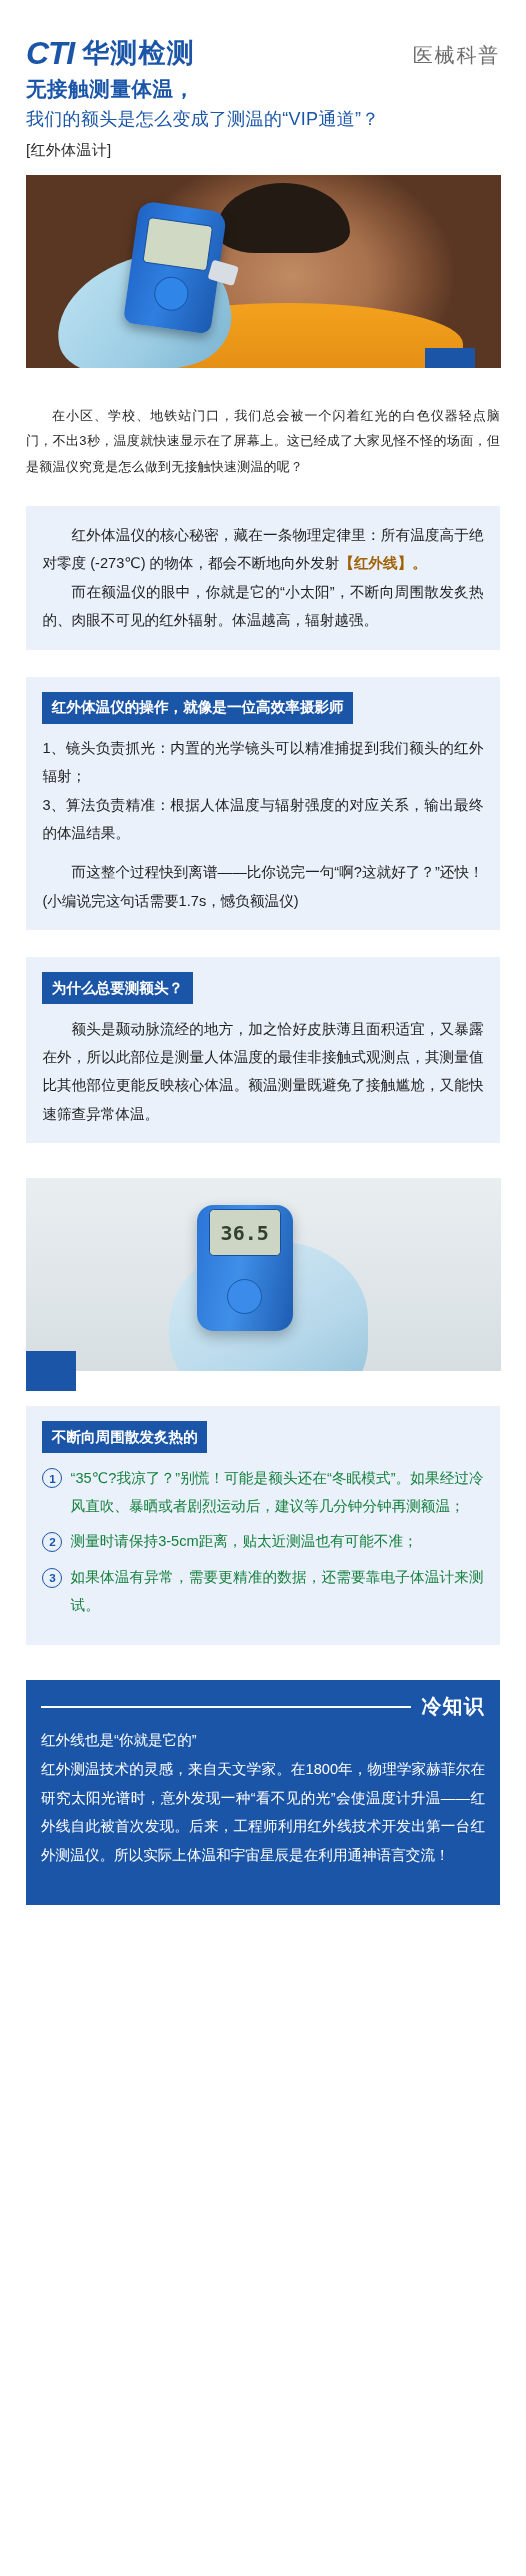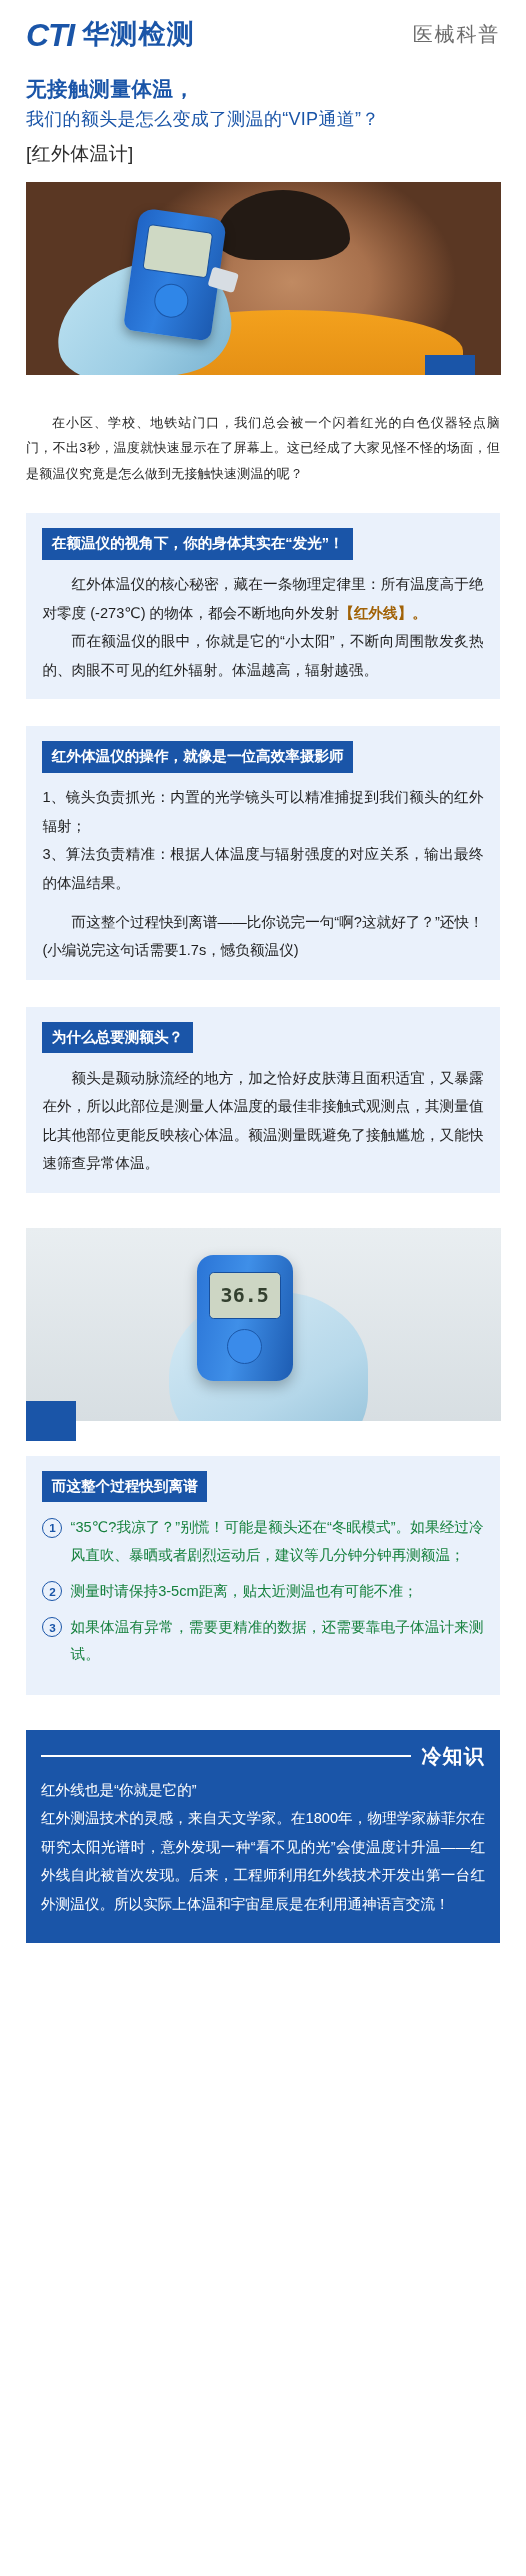--- a/index.html
+++ b/index.html
@@ -10,21 +10,21 @@
     font-family: "Liberation Sans", "DejaVu Sans", sans-serif;
     color: #1a1a1a;
   }
   .page { width: 526px; position: relative; background:#fff; }
 
   
   .header {
     height: 69px;
     padding: 0 26px;
     display: flex;
-    align-items: center;
+    align-items: flex-end;
     justify-content: space-between;
     background: #ffffff;
   }
   .brand { display: flex; align-items: center; gap: 8.2px; }
   .brand-cti {
     font-size: 32px;
     font-weight: bold;
     font-style: italic;
     color: #1a55a8;
     letter-spacing: -1.2px;
@@ -54,21 +54,21 @@
   }
   .title-line2 {
     font-size: 18px;
     font-weight: normal;
     color: #1a55a8;
     letter-spacing: 0.3px;
     line-height: 1.5;
     margin-top: 2.3px;
   }
   .title-sub {
-    font-size: 19px;
+    font-size: 15px;
     color: #2b2b2b;
     margin-top: 8.2px;
     letter-spacing: 0.3px;
   }
 
   
   .hero-wrap { position: relative; padding: 0 26px 0 26px; }
   .hero {
     position: relative;
     width: 475px;
@@ -204,21 +204,21 @@
   }
   .img2 .gun {
     position: absolute;
     left: 36%; top: 14%;
     width: 96px; height: 126px;
     background: linear-gradient(100deg,#2a74d6 0%, #3f8fe8 45%, #1d5cb2 100%);
     border-radius: 16.4px;
     box-shadow: 0 5.8px 13px rgba(0,0,0,.25);
   }
   .img2 .screen {
-    position: absolute; left: 11.7px; top: 17px;
+    position: absolute; left: 11.7px; top: 4px;
     width: 72px; height: 47px;
     background: #cdd6c4; border-radius: 4.7px; border: 1.8px solid #174f9c;
     display: flex; align-items: center; justify-content: center;
     font-family: "DejaVu Sans Mono", monospace;
     font-size: 20px; color: #33402f; font-weight: bold;
   }
   .img2 .btn {
     position: absolute; left: 30px; top: 74px;
     width: 35px; height: 35px; border-radius: 50%;
     background: #3a8bea; border: 1.8px solid #1b57a8;
@@ -245,21 +245,21 @@
     display: flex; align-items: center; justify-content: center;
     margin-top: 3.5px;
   }
   .guide-txt { font-size: 14.6px; line-height: 1.9; color: #15803d; text-align: justify; }
 
   
   .cold-box {
     margin: 0 26px 4px 26px;
     background: #1a55a8;
     color: #fff;
-    padding: 13px 15px 25px 15px;
+    padding: 13px 15px 36px 15px;
   }
   .cold-head {
     display: flex; align-items: center; justify-content: flex-end; gap: 10.5px;
     margin-bottom: 7px;
   }
   .cold-rule { flex: 1; height: 1.8px; background: #ffffff; }
   .cold-title { font-size: 20px; font-weight: bold; letter-spacing: 1.2px; }
   .cold-sub { font-size: 14.6px; line-height: 1.9; margin: 5.8px 0 0 0; }
   .cold-body { font-size: 14.6px; line-height: 1.95; margin: 0; text-align: justify; }
 
@@ -301,21 +301,20 @@
 
   <div class="gap-60"></div>
 
   <div class="para">
     <p>在小区、学校、地铁站门口，我们总会被一个闪着红光的白色仪器轻点脑门，不出3秒，温度就快速显示在了屏幕上。这已经成了大家见怪不怪的场面，但是额温仪究竟是怎么做到无接触快速测温的呢？</p>
   </div>
 
   <div class="gap-46"></div>
 
   <div class="panel">
-    <div class="h">在额温仪的视角下，你的身体其实在“发光”！</div>
     <p class="indent">
       <span>红外体温仪的核心秘密，藏在一条物理定律里：所有温度高于绝对零度 (-273℃) 的物体，都会不断地向外发射</span><span class="blue">【红外线】。</span>
     </p>
     <p class="indent">而在额温仪的眼中，你就是它的“小太阳”，不断向周围散发炙热的、肉眼不可见的红外辐射。体温越高，辐射越强。</p>
   </div>
 
   <div class="gap-46"></div>
 
   <div class="panel">
     <div class="h">红外体温仪的操作，就像是一位高效率摄影师</div>
@@ -341,21 +340,21 @@
         <div class="screen">36.5</div>
         <div class="btn"></div>
       </div>
     </div>
     <div class="img2-accent"></div>
   </div>
 
   <div class="gap-60"></div>
 
   <div class="guide-wrap">
-    <div class="guide-h">而这整个过程快到离谱</div>
+    <div class="guide-h">不断向周围散发炙热的</div>
 
     <div class="guide-row">
       <div class="guide-num">1</div>
       <div class="guide-txt">“35℃?我凉了？”别慌！可能是额头还在“冬眠模式”。如果经过冷风直吹、暴晒或者剧烈运动后，建议等几分钟分钟再测额温；</div>
     </div>
     <div class="guide-row">
       <div class="guide-num">2</div>
       <div class="guide-txt">测量时请保持3-5cm距离，贴太近测温也有可能不准；</div>
     </div>
     <div class="guide-row">

